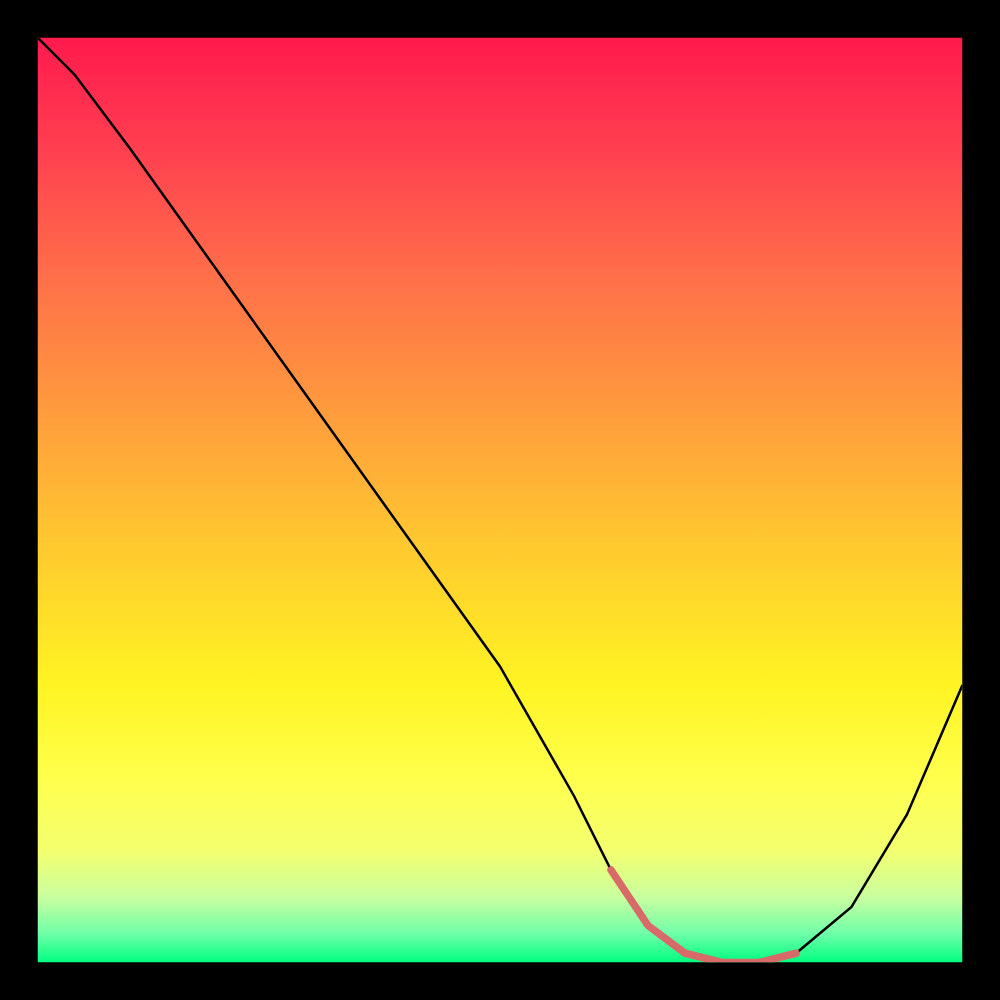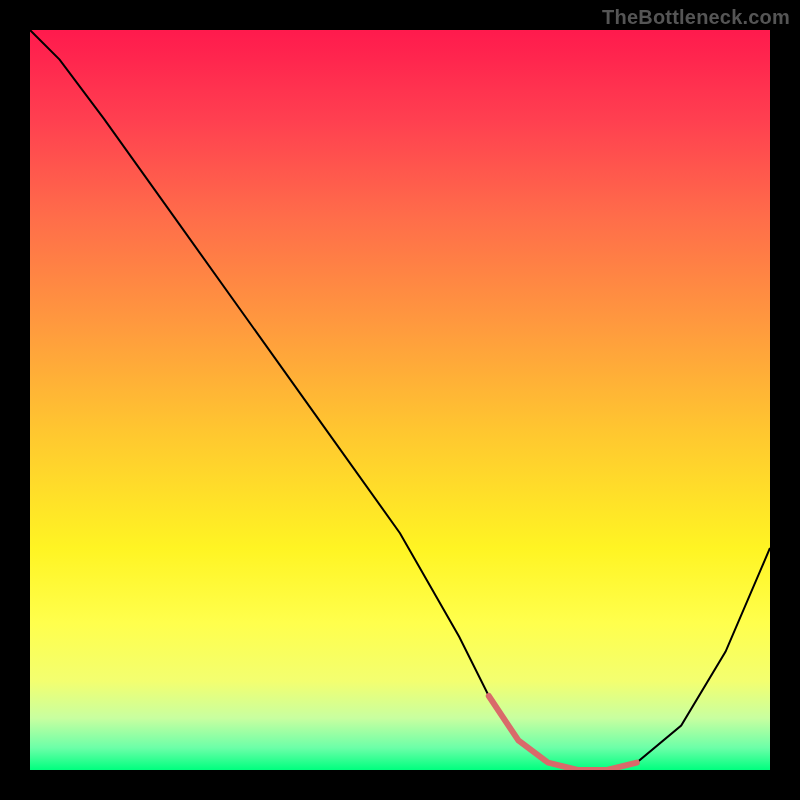--- a/index.html
+++ b/index.html
@@ -69,14 +69,13 @@
 <body>
 
 <div class="frame">
   <div class="plot-area">
     <div class="gradient-bg"></div>
     <svg class="curve-svg" viewBox="0 0 740 740" preserveAspectRatio="none">
       <path id="curve-main" fill="none" stroke="#000000" stroke-width="2" d="M0.0 0.0 L29.6 29.6 L74.0 88.8 L148.0 192.4 L222.0 296.0 L296.0 399.6 L370.0 503.2 L429.2 606.8 L458.8 666.0 L488.4 710.4 L518.0 732.6 L547.6 740.0 L577.2 740.0 L606.8 732.6 L651.2 695.6 L695.6 621.6 L740.0 518.0"></path>
       <path id="curve-highlight" fill="none" stroke="#d96a6a" stroke-width="6" stroke-linecap="round" d="M458.8 666.0 L488.4 710.4 L518.0 732.6 L547.6 740.0 L577.2 740.0 L606.8 732.6"></path>
     </svg>
   </div>
-  <div class="watermark">TheBottleneck.com</div>
 </div>
 
 </body></html>

